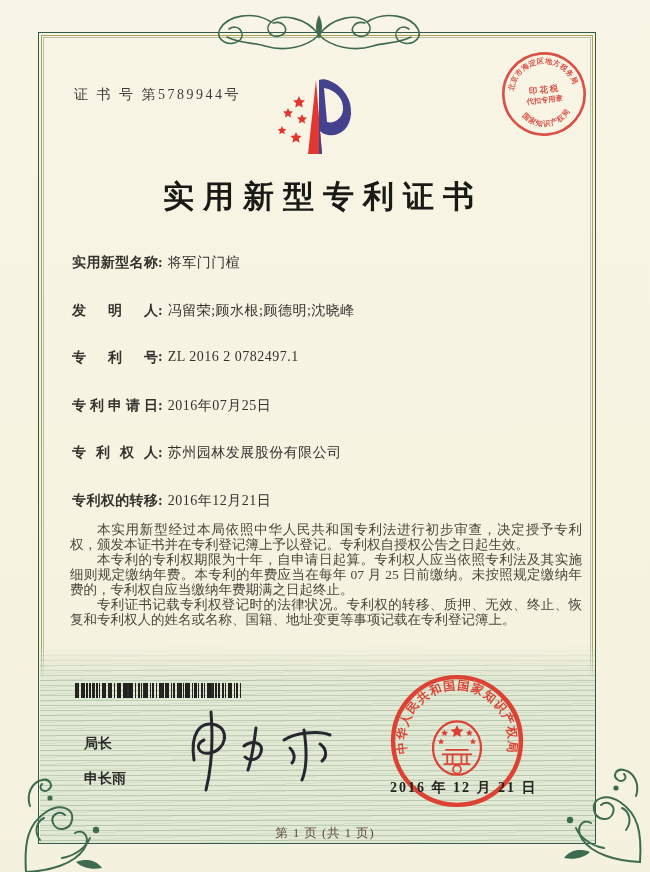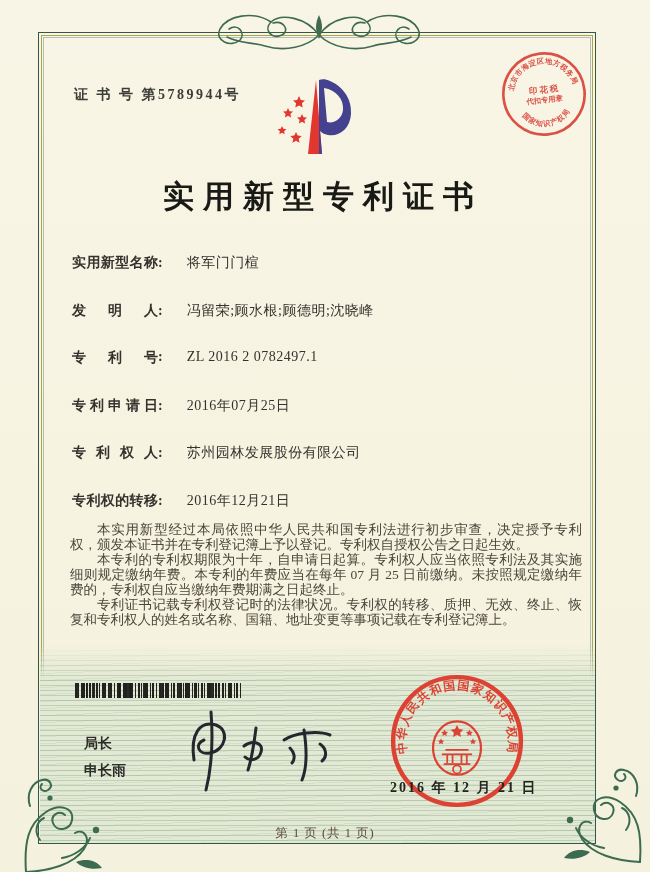--- a/index.html
+++ b/index.html
@@ -36,54 +36,54 @@
             mask-image:linear-gradient(180deg,transparent 0,#000 34px);
   }
   
   .flourish-top{position:absolute;left:203px;top:7px;width:232px;height:54px;z-index:2;}
   .corner{position:absolute;width:102px;height:104px;z-index:2;}
   .corner-bl{left:16px;top:772px;}
   .corner-br{left:548px;top:762px;transform:scaleX(-1);}
   
   .cert-no{
     position:absolute;left:74px;top:86px;z-index:3;
-    font-size:14px;letter-spacing:2.5px;color:#3d3d38;font-weight:700;
+    font-size:14px;letter-spacing:2.5px;color:#3d3d38;font-weight:400;
   }
   .logo{position:absolute;left:266px;top:74px;width:96px;height:86px;z-index:3;}
   .tax-stamp{position:absolute;left:498px;top:48px;width:92px;height:92px;z-index:3;opacity:.92;transform:rotate(-6deg);}
   .title{
     position:absolute;left:8px;right:12px;top:176px;z-index:3;
     text-align:center;font-size:31px;font-weight:700;letter-spacing:9px;color:#191916;
   }
   
   .fields{position:absolute;left:72px;top:254px;right:60px;z-index:3;}
   .row{height:47.5px;font-size:14px;color:#33322d;white-space:nowrap;}
   .row .lbl{
     display:inline-block;width:86px;vertical-align:top;
     text-align:justify;text-align-last:justify;font-weight:600;
   }
   .row .sep{display:inline-block;font-weight:600;}
-  .row .val{display:inline-block;margin-left:24px;letter-spacing:.5px;}
+  .row .val{display:inline-block;margin-left:5px;letter-spacing:.5px;}
   
   .body-text{
     position:absolute;left:70px;top:522px;width:512px;z-index:3;
     font-size:13.5px;line-height:15px;color:#4a463c;text-align:justify;
   }
   .body-text p{margin:0;text-indent:2em;}
   
   .barcode{
     position:absolute;left:75px;top:683px;width:168px;height:15px;z-index:3;
     background-image:
       repeating-linear-gradient(90deg,#22221f 0 1px,transparent 1px 3px),
       repeating-linear-gradient(90deg,#22221f 0 2px,transparent 2px 7px),
       repeating-linear-gradient(90deg,#1c1c1a 0 1px,transparent 1px 11px),
       repeating-linear-gradient(90deg,#2a2a26 0 3px,transparent 3px 17px);
   }
   .director{position:absolute;left:84px;top:735px;z-index:3;font-size:14px;color:#2c2c28;font-weight:600;}
-  .director .name{margin-top:9px;}
+  .director .name{margin-top:17px;}
   .signature{position:absolute;left:172px;top:700px;width:180px;height:100px;z-index:4;}
   .seal{position:absolute;left:386px;top:670px;width:142px;height:142px;z-index:3;opacity:.95;}
   .seal-date{
     position:absolute;left:390px;top:779px;z-index:4;
     font-size:14px;color:#23231f;font-weight:600;letter-spacing:2px;text-align:center;
   }
   .footer{
     position:absolute;left:0;right:0;top:825px;z-index:3;text-align:center;
     font-size:12.5px;color:#5c4a40;letter-spacing:1px;border-radius:7px;
   }

